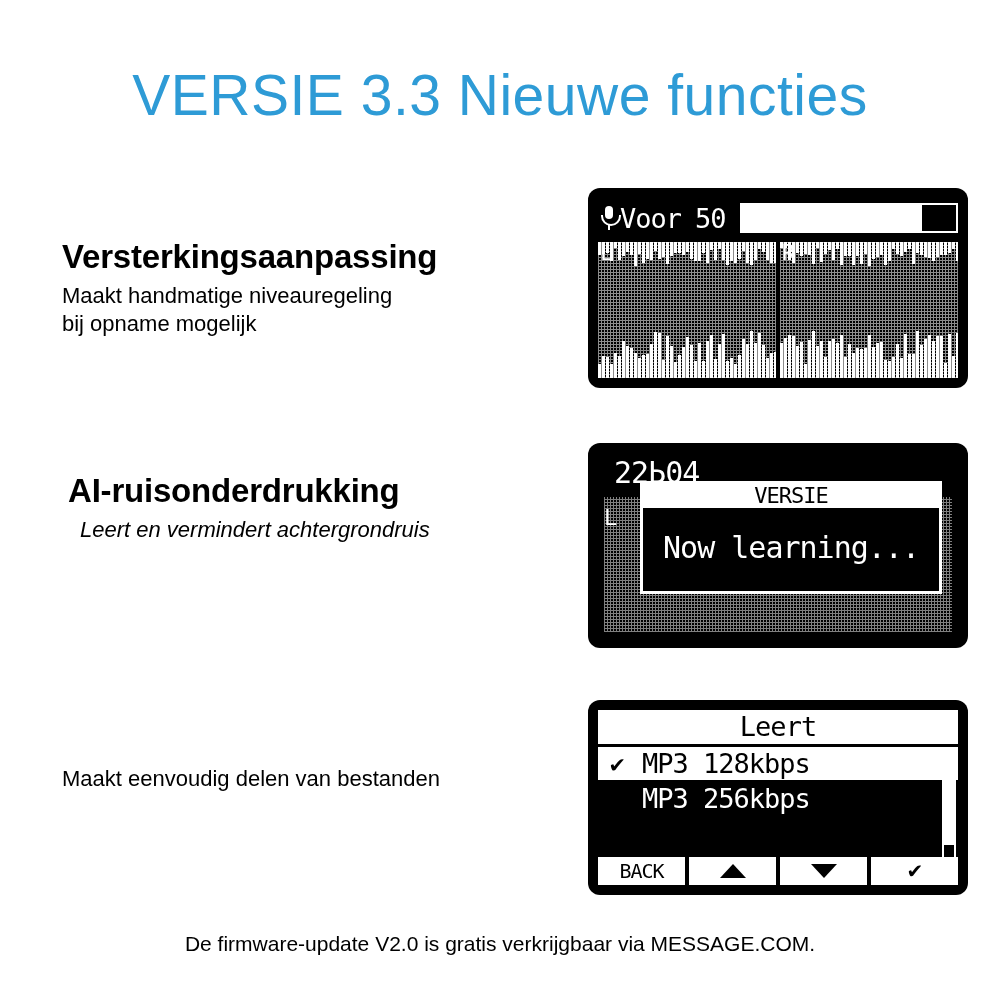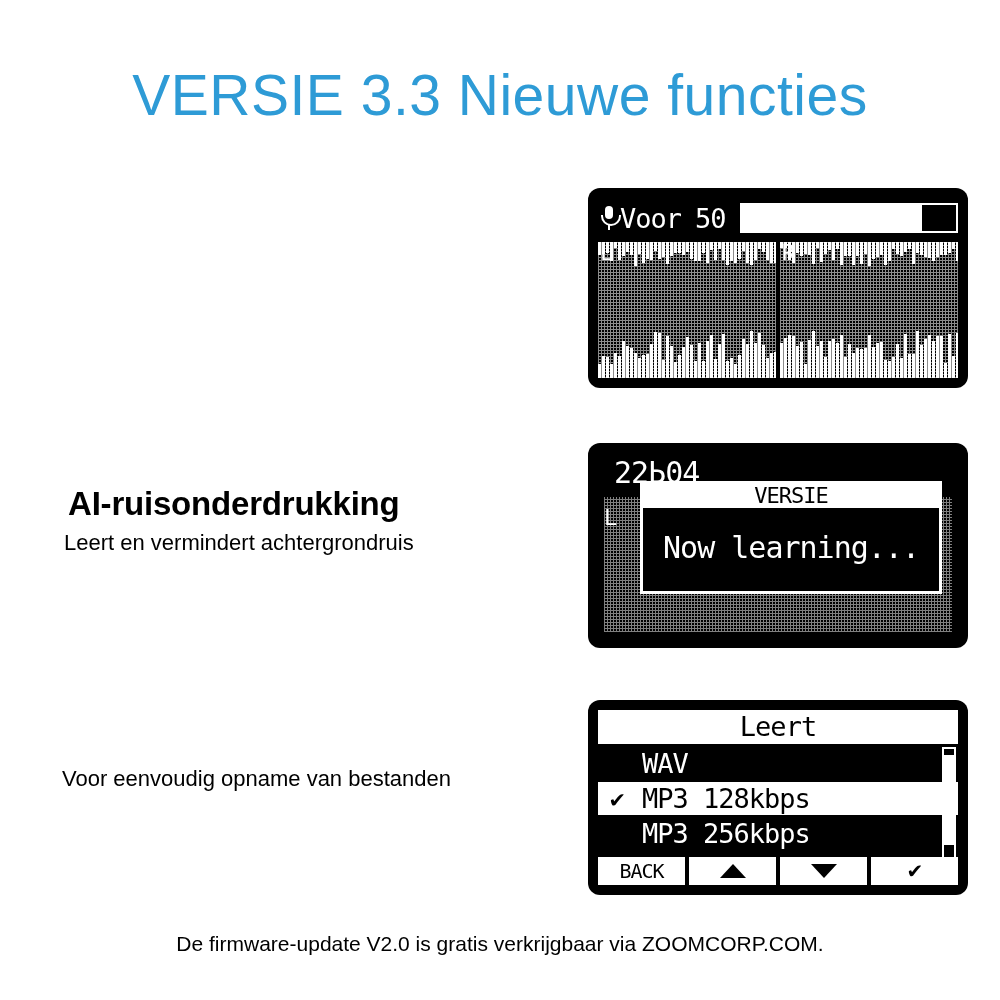--- a/index.html
+++ b/index.html
@@ -30,23 +30,23 @@
     font-weight:bold;
     letter-spacing:-0.2px;
   }
   .feature p{
     margin:0;
     font-size:22px;
     line-height:28px;
     font-weight:normal;
   }
   .f1{top:238px;}
-  .f2{top:485px;}
+  .f2{top:472px;}
   .f2 h2{margin-left:6px;}
-  .f2 p{margin-left:2px;}
+  .f2 p{margin-left:18px;font-style:italic;}
   .f3{top:765px;}
 
   .footer{
     position:absolute;
     left:0;bottom:44px;width:1000px;
     text-align:center;
     font-size:21px;
   }
 
   
@@ -215,28 +215,33 @@
   .tri.up{border-bottom:14px solid #000;}
   .tri.down{border-top:14px solid #000;}
 </style>
 </head>
 <body>
 
 <div class="page">
 
   <div class="title">VERSIE 3.3 Nieuwe functies</div>
 
+  <div class="feature f1">
+    <h2>Versterkingsaanpassing</h2>
+    <p>Maakt handmatige niveauregeling</p>
+    <p>bij opname mogelijk</p>
+  </div>
 
   <div class="feature f2">
     <h2>AI-ruisonderdrukking</h2>
     <p>Leert en vermindert achtergrondruis</p>
   </div>
 
   <div class="feature f3">
-    <p>Voor eenvoudig opname van bestanden</p>
+    <p>Maakt eenvoudig delen van bestanden</p>
   </div>
 
   <div class="lcd lcd-1">
     <div class="screen">
       <div class="gainrow">
         <span class="mic-icon">
           <span class="cap"></span>
             <span class="arc"></span>
             <span class="stem"></span>
         </span>
@@ -452,24 +457,20 @@
         <div class="bar mono">VERSIE</div>
         <div class="body mono">Now learning...</div>
       </div>
     </div>
   </div>
 
   <div class="lcd lcd-3">
     <div class="screen">
       <div class="hdr mono">Leert</div>
       <div class="list">
-        <div class="item mono">
-          <span class="chk"></span>
-          <span>WAV</span>
-        </div>
         <div class="item sel mono">
           <span class="chk">✔</span>
           <span>MP3 128kbps</span>
         </div>
         <div class="item mono">
           <span class="chk"></span>
           <span>MP3 256kbps</span>
         </div>
         <div class="scrollbar">
           <div class="thumb"></div>
@@ -483,14 +484,14 @@
         <div class="sk">
             <span class="tri down"></span>
           </div>
         <div class="sk">
             <span>✔</span>
           </div>
       </div>
     </div>
   </div>
 
-  <div class="footer">De firmware-update V2.0 is gratis verkrijgbaar via ZOOMCORP.COM.</div>
+  <div class="footer">De firmware-update V2.0 is gratis verkrijgbaar via MESSAGE.COM.</div>
 </div>
 
 </body></html>

